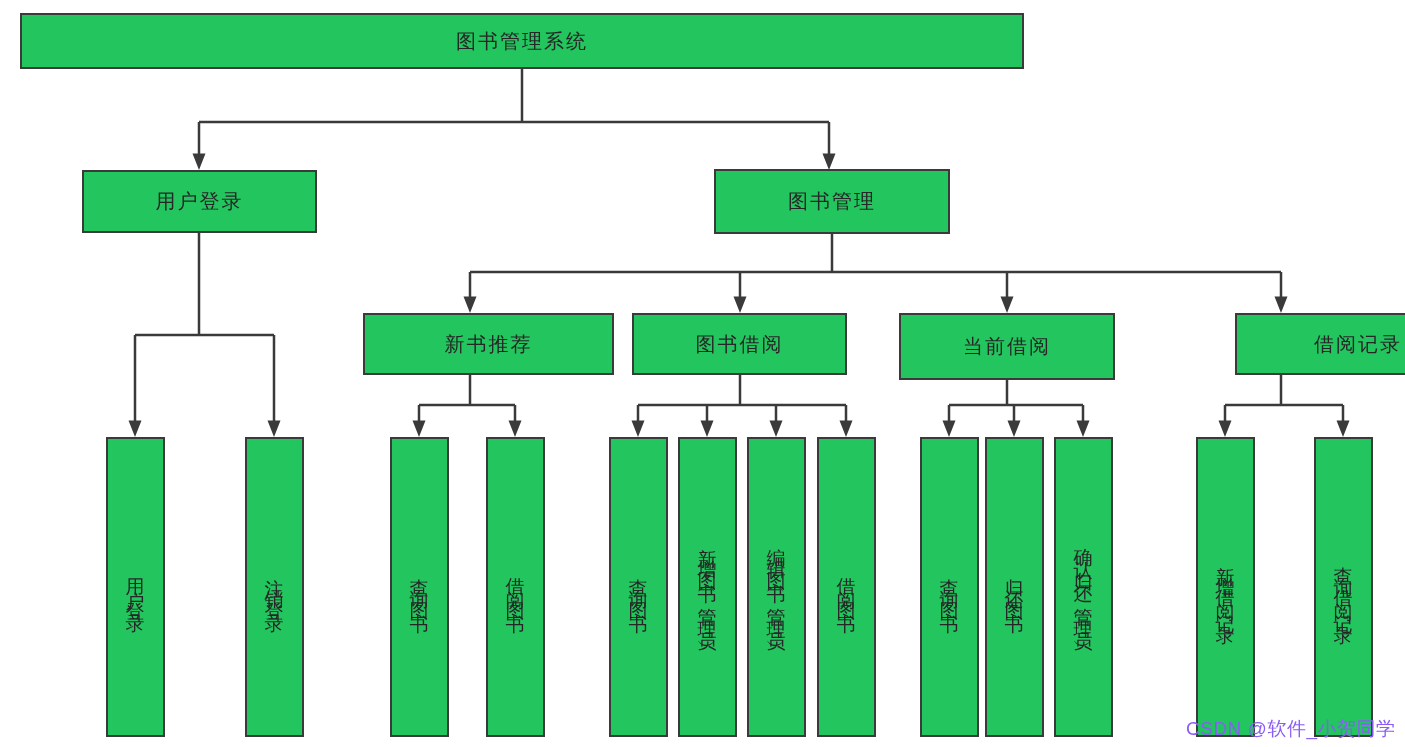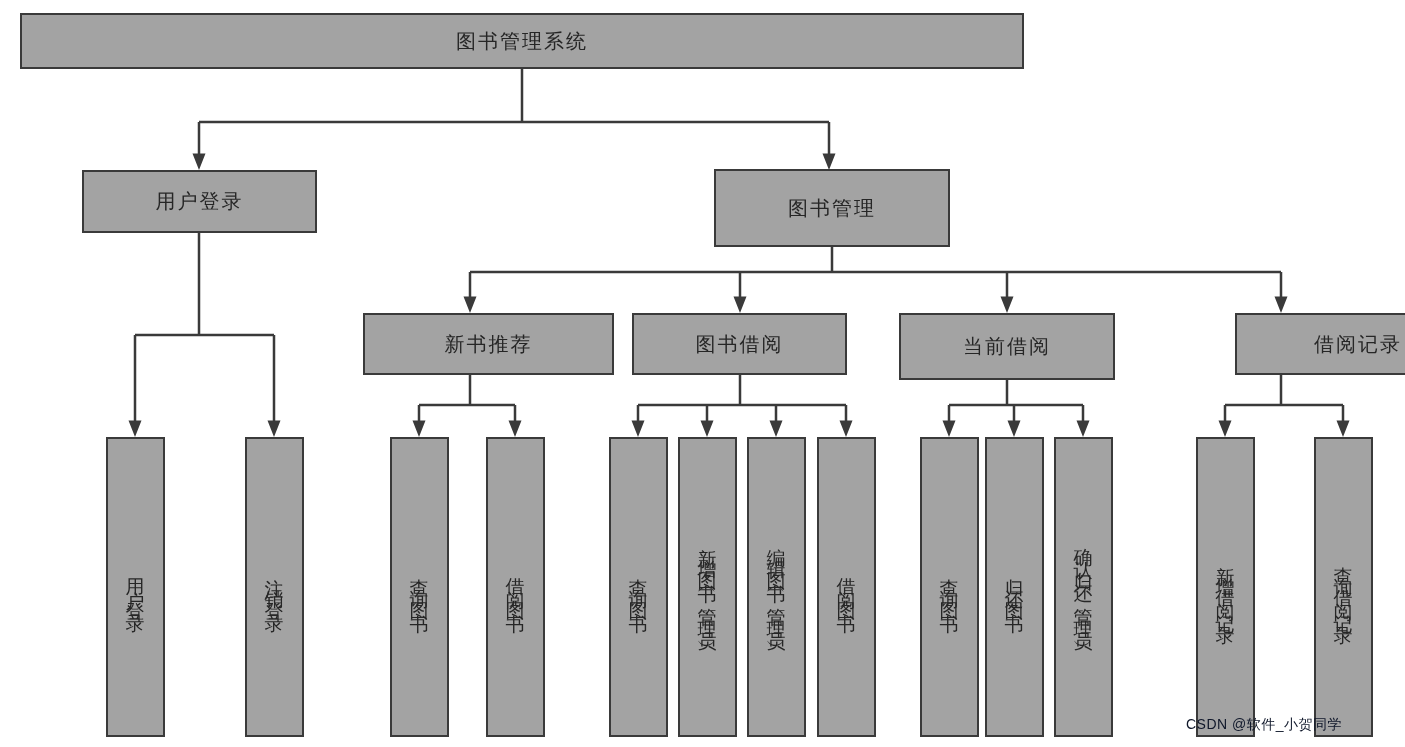--- a/index.html
+++ b/index.html
@@ -13,21 +13,21 @@
   }
   #wires {
     position: absolute;
     left: 0; top: 0;
     width: 1405px; height: 747px;
   }
   .node {
     position: absolute;
     box-sizing: border-box;
     border: 2.5px solid #3a3a3a;
-    background: #a3a3a3;
+    background: #22c55e;
     display: flex;
     align-items: center;
     justify-content: center;
     color: #262626;
     z-index: 2;
   }
   .node.h .lbl {
     font-size: 20px;
     letter-spacing: 2px;
     white-space: nowrap;
@@ -35,22 +35,22 @@
   .node.v .lbl {
     writing-mode: vertical-rl;
     font-size: 19px;
     letter-spacing: 12px;
     line-height: 1;
   }
   #watermark {
     position: absolute;
     left: 1186px;
     top: 716px;
-    font-size: 14px;
-    color: #0f172a;
+    font-size: 19px;
+    color: #8b5cf6;
     letter-spacing: 0.5px;
     white-space: nowrap;
     z-index: 5;
   }
 </style>
 </head>
 <body>
 
 <div id="canvas">
 
@@ -83,21 +83,21 @@
              M1336.5 420.5 H1349.5 L1343 437 Z" fill="#3a3a3a" stroke="none"></path>
   </svg>
 
   <div class="node h" style="left:20px;top:13px;width:1004px;height:56px">
     <span class="lbl">图书管理系统</span>
   </div>
 
   <div class="node h" style="left:82px;top:170px;width:235px;height:63px">
     <span class="lbl">用户登录</span>
   </div>
-  <div class="node h" style="left:714px;top:169px;width:236px;height:78px">
+  <div class="node h" style="left:714px;top:169px;width:236px;height:65px">
     <span class="lbl">图书管理</span>
   </div>
 
   <div class="node h" style="left:363px;top:313px;width:251px;height:62px">
     <span class="lbl">新书推荐</span>
   </div>
   <div class="node h" style="left:632px;top:313px;width:215px;height:62px">
     <span class="lbl">图书借阅</span>
   </div>
   <div class="node h" style="left:899px;top:313px;width:216px;height:67px">

